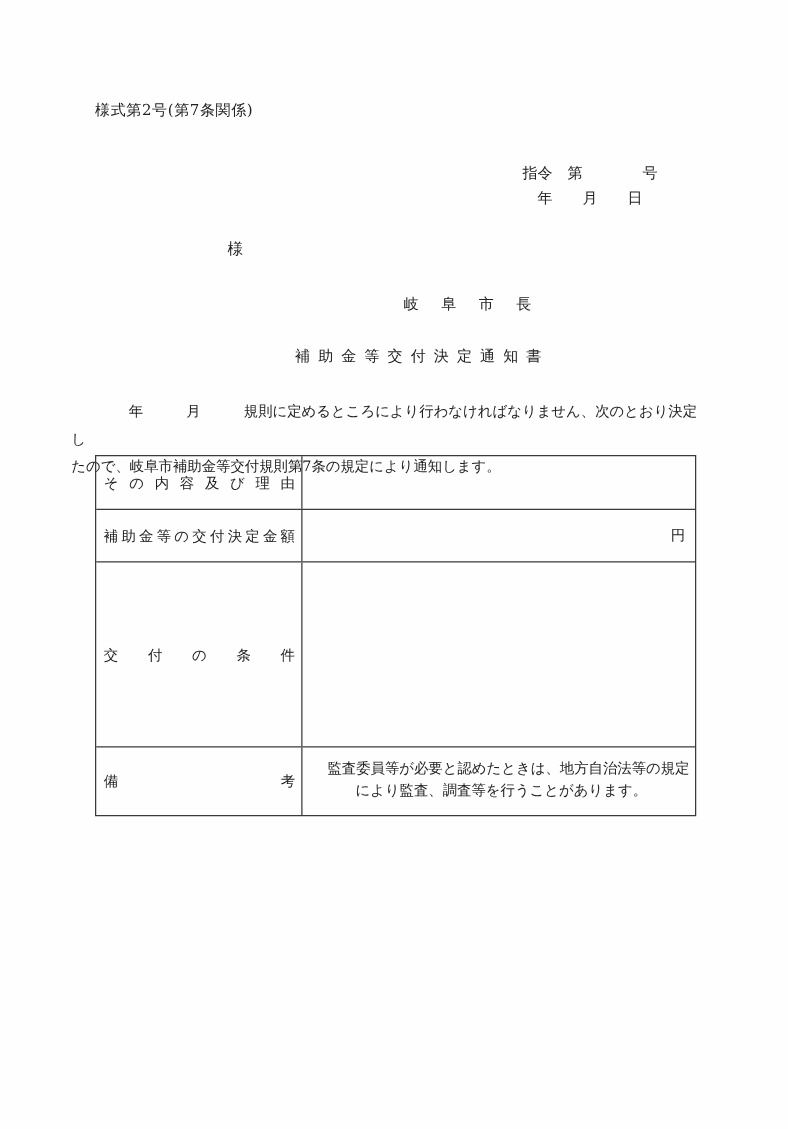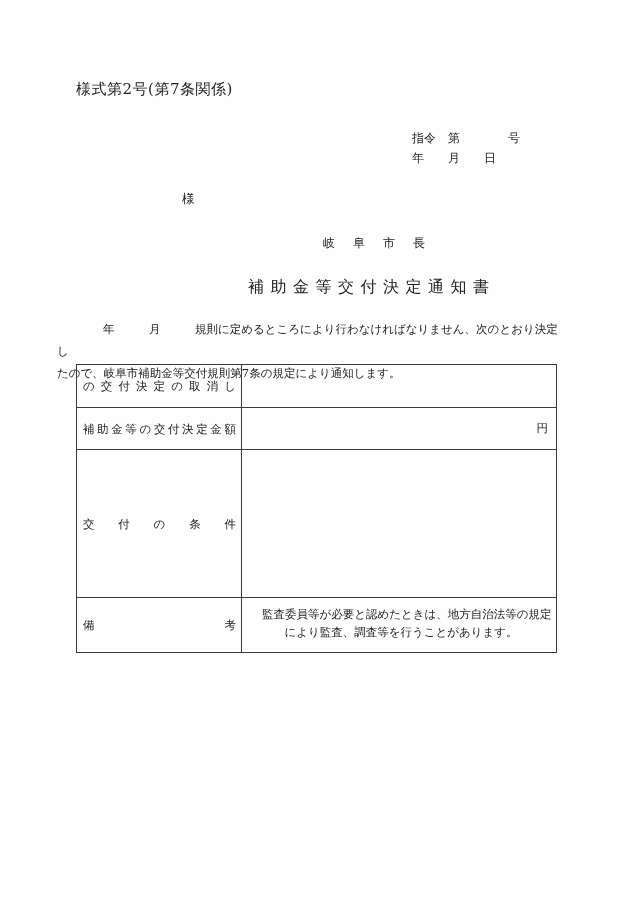--- a/index.html
+++ b/index.html
@@ -11,51 +11,51 @@
     background: #fefefe;
     color: #222222;
     font-family: "DejaVu Serif", "Liberation Serif", serif;
     font-size: 11.5px;
     overflow: hidden;
   }
   .form-number {
     position: absolute;
     left: 76px;
     top: 80px;
-    font-size: 15px;
+    font-size: 12px;
     letter-spacing: 0.5px;
   }
   .header-right {
     position: absolute;
     left: 412px;
     top: 128px;
     width: 120px;
-    text-align: left;
+    text-align: center;
     font-size: 12px;
     line-height: 20px;
   }
   .addressee {
     position: absolute;
     left: 182px;
     top: 191px;
     font-size: 12.5px;
   }
   .issuer {
     position: absolute;
     left: 323px;
     top: 235px;
     font-size: 12px;
     letter-spacing: 18px;
     white-space: nowrap;
   }
   .doc-title {
     position: absolute;
-    left: 248px;
+    left: 236px;
     top: 277px;
-    font-size: 16px;
+    font-size: 12px;
     letter-spacing: 6.5px;
     white-space: nowrap;
   }
   .body-par {
     position: absolute;
     left: 57px;
     top: 318px;
     width: 505px;
     line-height: 22px;
     white-space: pre-wrap;
@@ -131,21 +131,21 @@
 
   <div class="doc-title">補助金等交付決定通知書</div>
 
   <div class="body-par">　　　　年　　　月　　　規則に定めるところにより行わなければなりません、次のとおり決定し
 たので、岐阜市補助金等交付規則第7条の規定により通知します。</div>
 
   <div class="form-table">
 
     <div class="trow r1">
       <div class="cl">
-        <div class="jlabel">の交付決定の取消し</div>
+        <div class="jlabel">その内容及び理由</div>
       </div>
       <div class="cv"></div>
     </div>
 
     <div class="trow r2">
       <div class="cl">
         <div class="jlabel">補助金等の交付決定金額</div>
       </div>
       <div class="cv cv-amount">
         <span></span>

